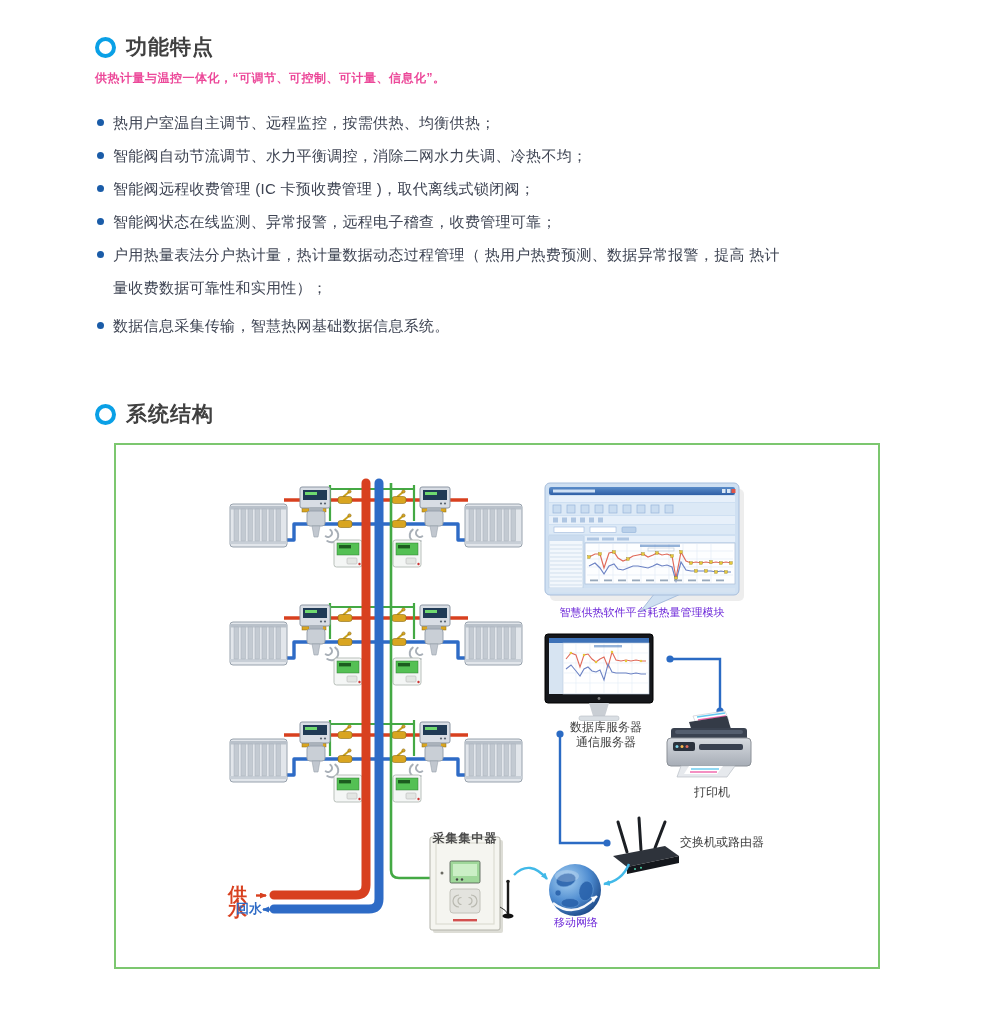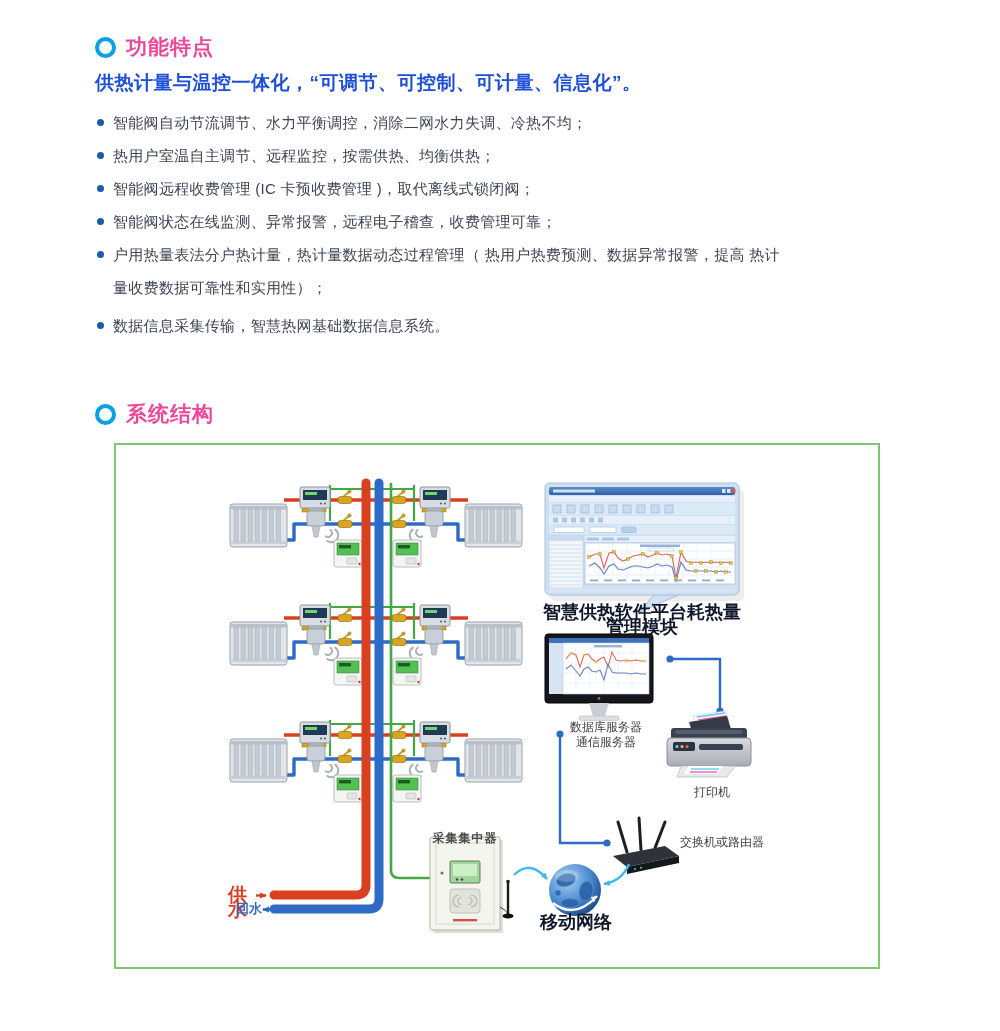--- a/index.html
+++ b/index.html
@@ -1,29 +1,29 @@
 <!DOCTYPE html>
 <html><head>
 <meta charset="utf-8">
 <style>
   html,body{margin:0;padding:0;background:#ffffff;}
   .page{position:relative;width:1000px;height:1031px;background:#ffffff;overflow:hidden;
         font-family:"Liberation Sans","DejaVu Sans",sans-serif;}
   .sec-header{position:absolute;display:flex;align-items:center;gap:10px;}
   .ring{width:13px;height:13px;border:4px solid #0AA0E6;border-radius:50%;background:#fff;flex:0 0 auto;}
-  .sec-title{font-size:21px;font-weight:bold;color:#ec4899;letter-spacing:1px;}
-  .lead{position:absolute;left:95px;top:70px;width:760px;font-size:19px;font-weight:bold;color:#1d4ed8;letter-spacing:.5px;}
+  .sec-title{font-size:21px;font-weight:bold;color:#404040;letter-spacing:1px;}
+  .lead{position:absolute;left:95px;top:70px;width:760px;font-size:12px;font-weight:bold;color:#ec4899;letter-spacing:.5px;}
   .bullets{position:absolute;left:95px;top:106px;width:690px;margin:0;padding:0;list-style:none;}
   .bullets li{position:relative;padding-left:18px;font-size:15px;line-height:33px;color:#3E4453;letter-spacing:.3px;}
   .bullets li::before{content:'';position:absolute;left:2px;top:13px;width:7px;height:7px;border-radius:50%;background:#1A5CA8;}
   .bullets li.last{margin-top:5px;}
   .applicable{position:absolute;left:95px;top:338px;font-size:17px;font-weight:bold;color:#1659A9;letter-spacing:.5px;}
   .diagram{position:absolute;left:114px;top:443px;width:762px;height:522px;border:2px solid #7CC76F;background:#fff;}
   .dg-label{position:absolute;font-size:12px;color:#3F3F3F;text-align:center;line-height:15px;}
-  .dg-label.blue{color:#0f172a;font-weight:bold;font-size:18px;}
+  .dg-label.blue{color:#6d28d9;font-weight:normal;font-size:11px;}
   .lbl-software{left:426px;top:160px;width:200px;}
   .lbl-server{left:432px;top:275px;width:116px;}
   .lbl-printer{left:556px;top:340px;width:80px;}
   .lbl-router{left:564px;top:390px;width:110px;text-align:left;}
   .lbl-mobile{left:417px;top:470px;width:86px;}
   .lbl-supply{left:112px;top:442px;width:34px;color:#D8401F;font-weight:bold;font-size:19px;text-align:left;}
   .lbl-return{left:112px;top:456px;width:34px;color:#2E6BC6;font-weight:bold;font-size:13px;text-align:right;}
   .lbl-collector{left:314px;top:386px;width:70px;font-size:12px;color:#4a4a4a;letter-spacing:1px;font-weight:bold;}
   svg{display:block;}
 </style>
@@ -33,22 +33,22 @@
 <div class="page">
 
   <div class="sec-header" style="left:95px;top:33px;">
     <span class="ring"></span>
     <span class="sec-title">功能特点</span>
   </div>
 
   <div class="lead">供热计量与温控一体化，“可调节、可控制、可计量、信息化”。</div>
 
   <ul class="bullets">
+    <li>热用户室温自主调节、远程监控，按需供热、均衡供热；</li>
     <li>智能阀自动节流调节、水力平衡调控，消除二网水力失调、冷热不均；</li>
-    <li>热用户室温自主调节、远程监控，按需供热、均衡供热；</li>
     <li>智能阀远程收费管理 (IC 卡预收费管理 )，取代离线式锁闭阀；</li>
     <li>智能阀状态在线监测、异常报警，远程电子稽查，收费管理可靠；</li>
     <li>户用热量表法分户热计量，热计量数据动态过程管理（ 热用户热费预测、数据异常报警，提高 热计量收费数据可靠性和实用性）；</li>
     <li class="last">数据信息采集传输，智慧热网基础数据信息系统。</li>
   </ul>
 
 
   <div class="sec-header" style="left:95px;top:400px;">
     <span class="ring"></span>
     <span class="sec-title">系统结构</span>

